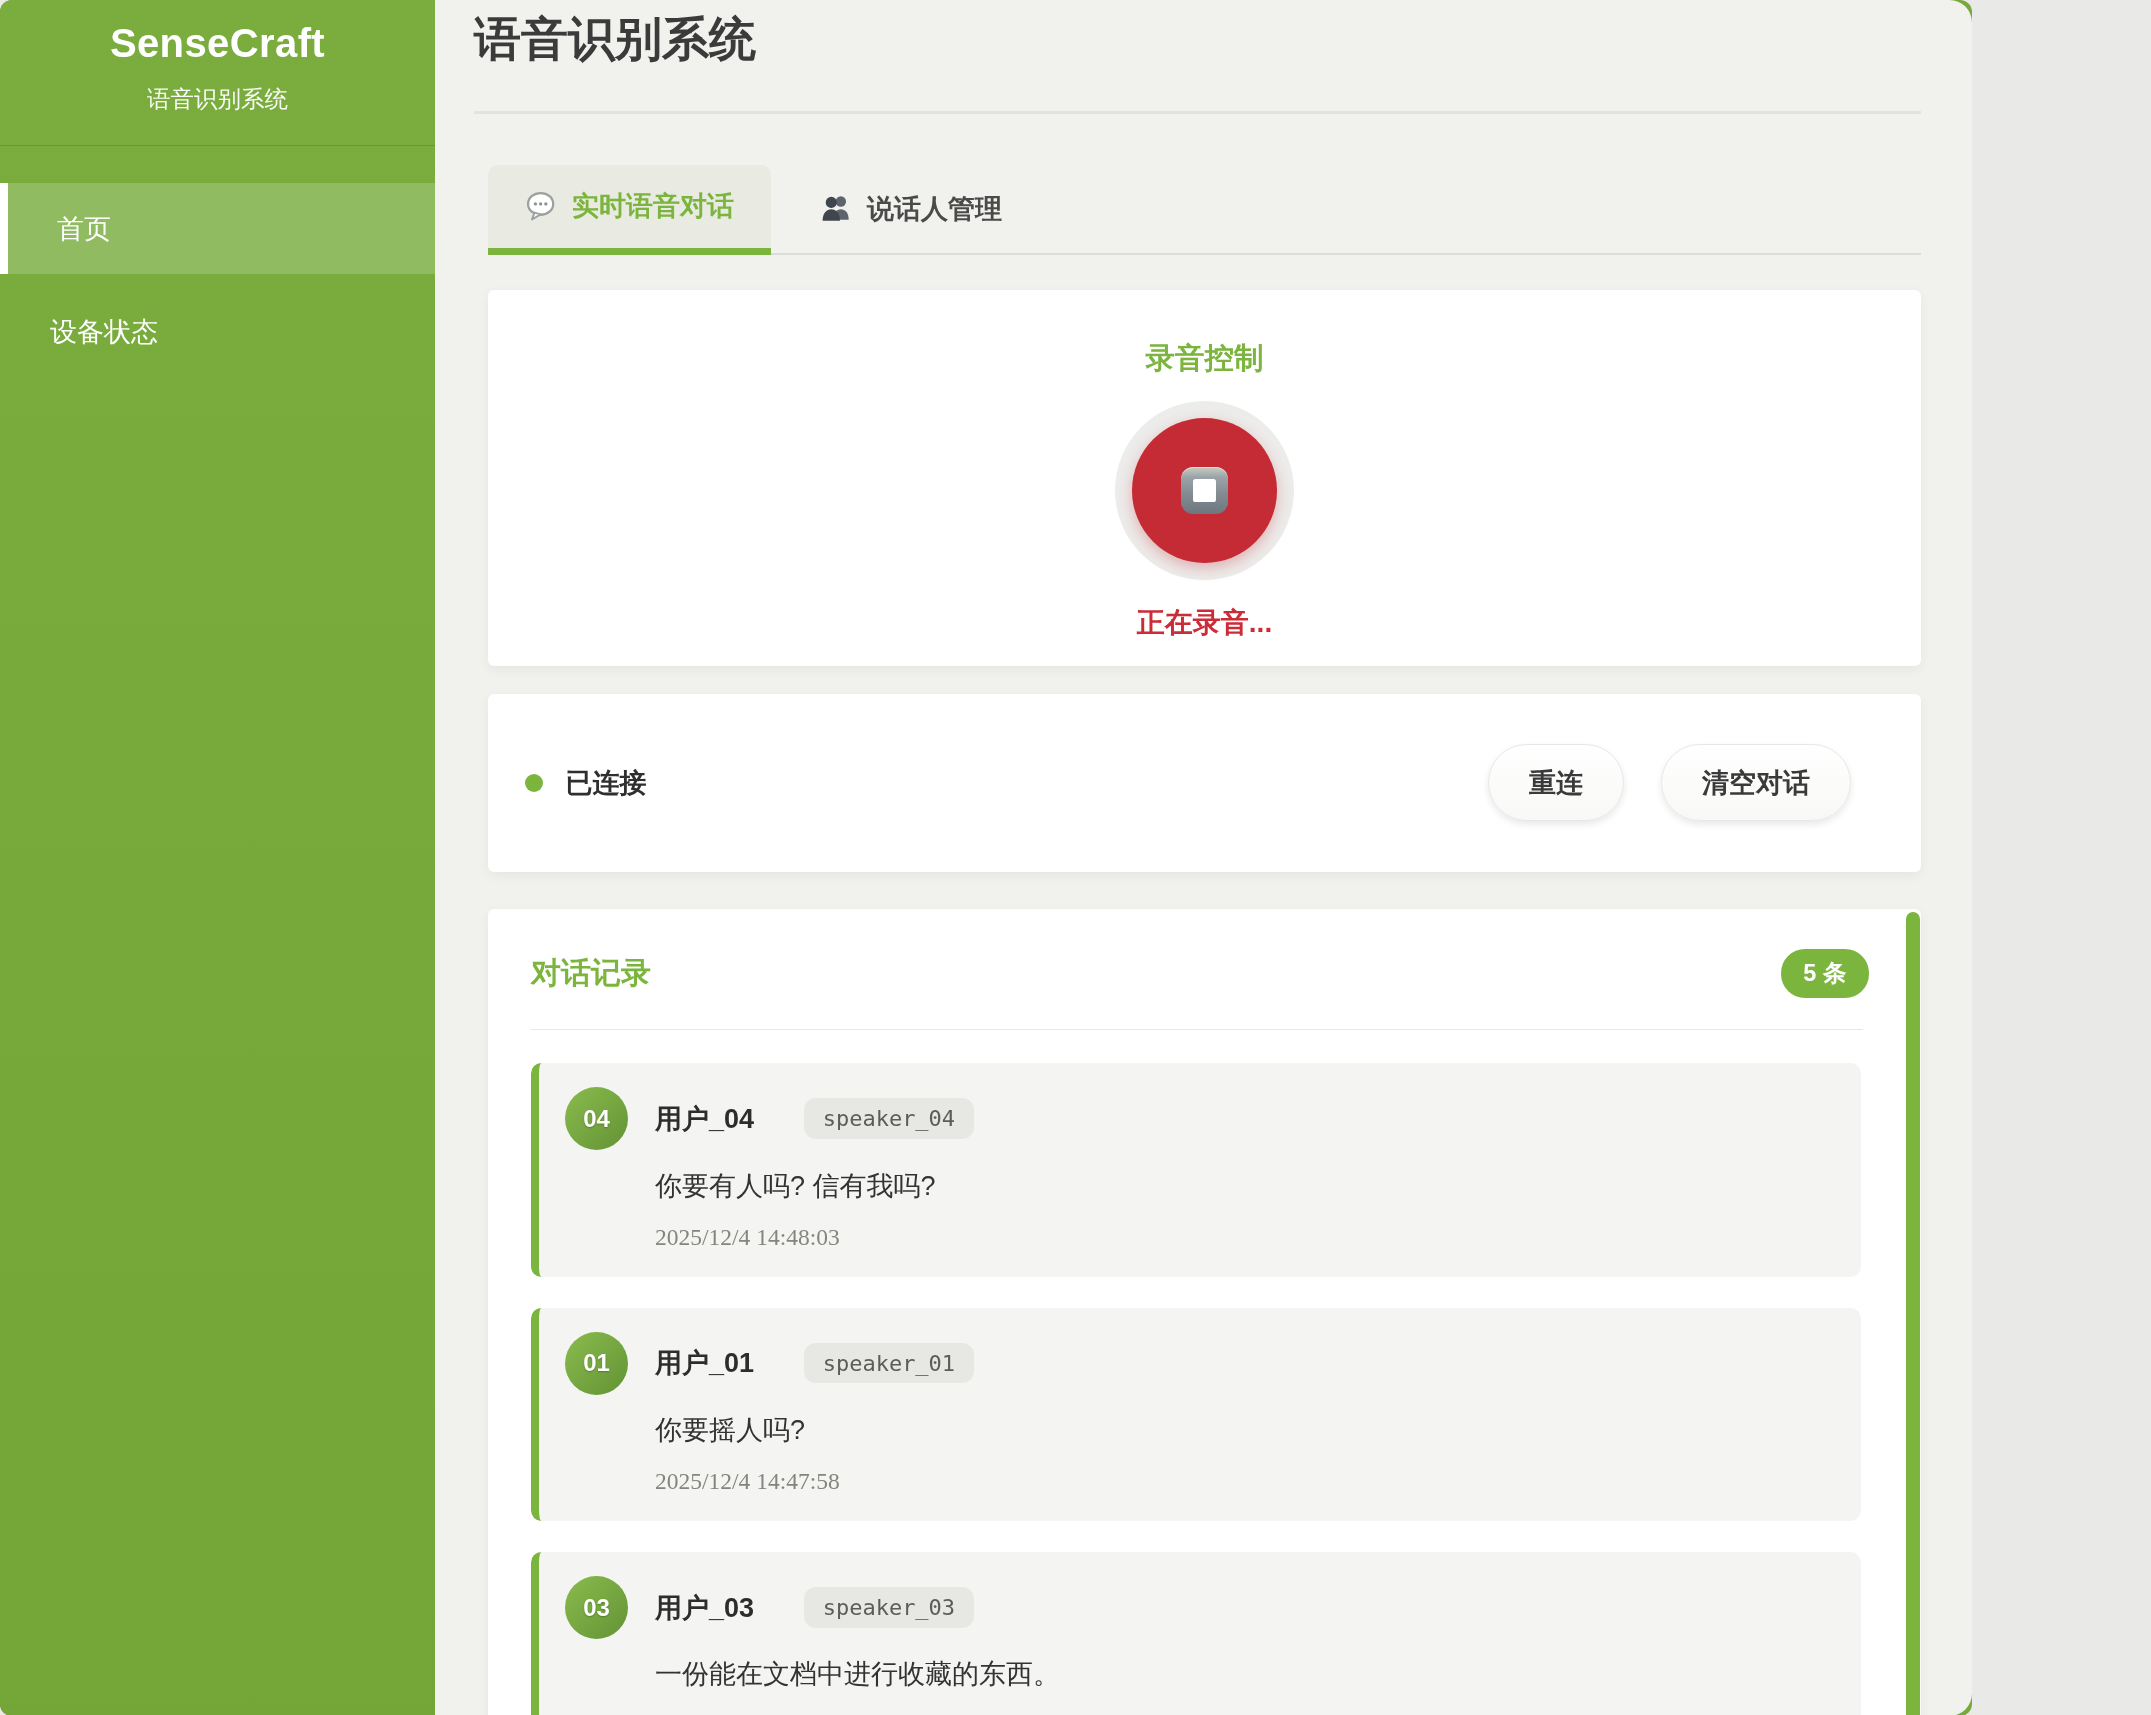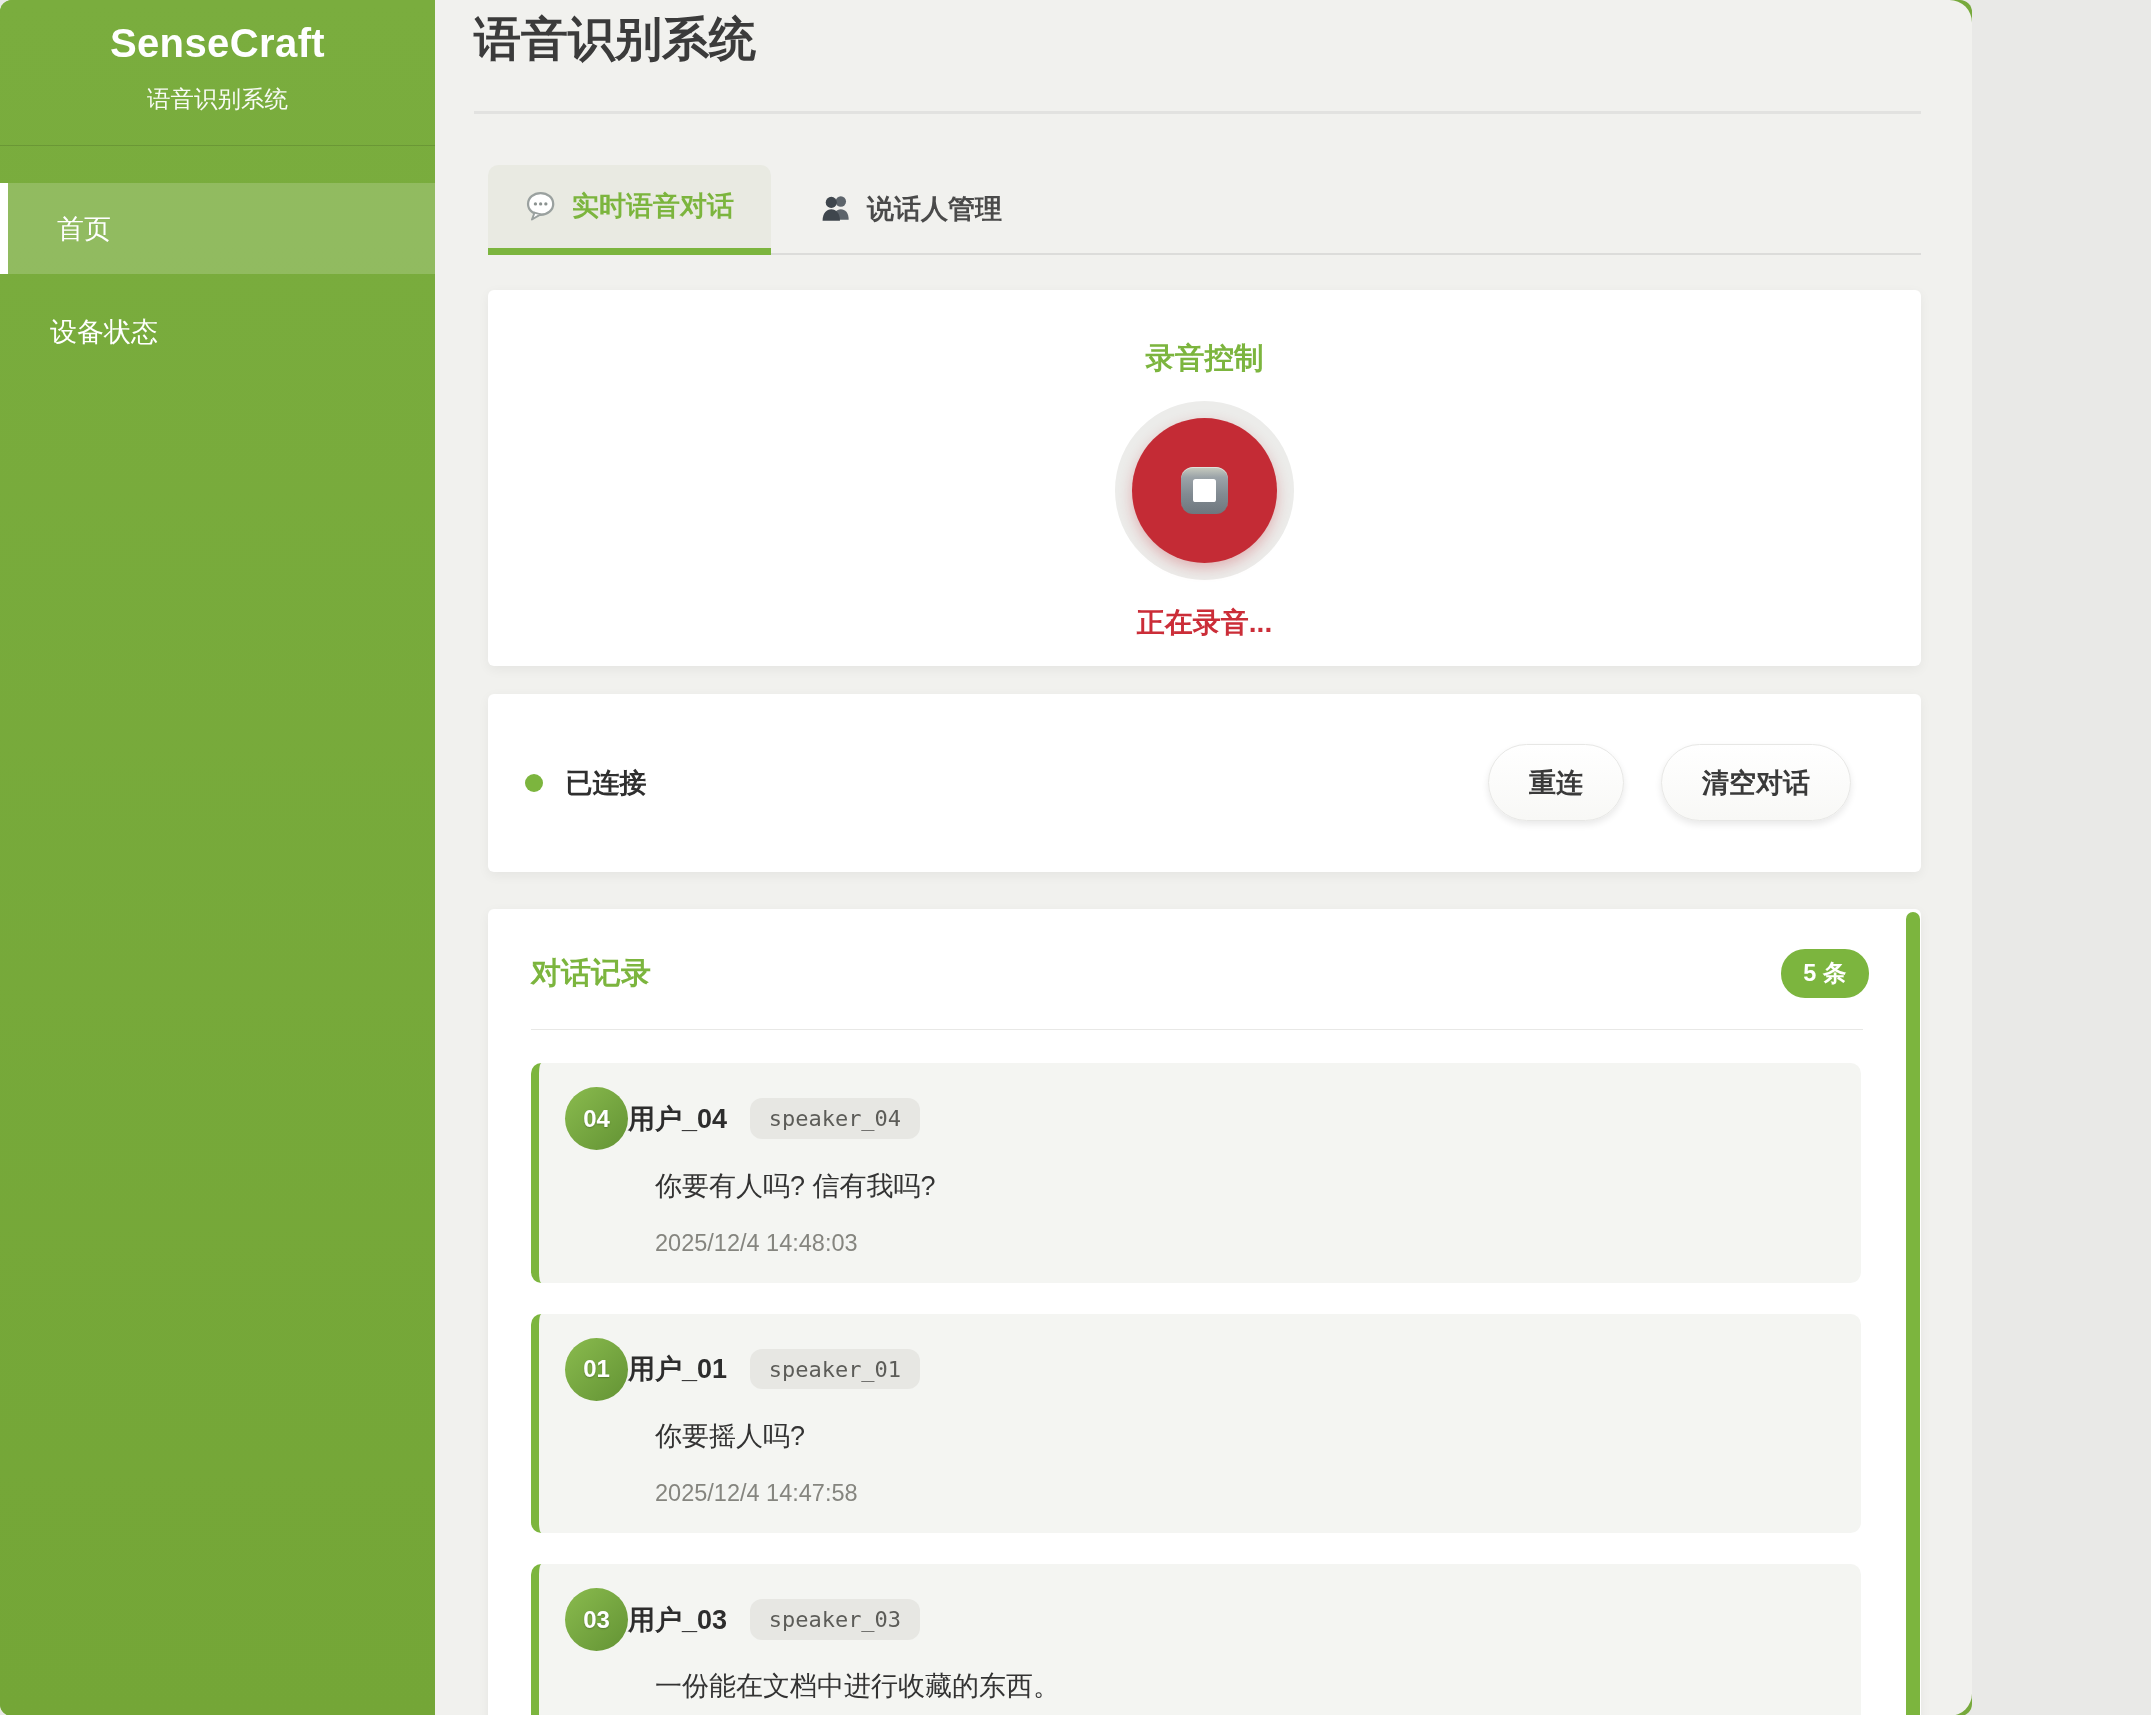--- a/index.html
+++ b/index.html
@@ -153,41 +153,41 @@
   }
   .convo-divider { margin: 31px 58px 0 43px; height: 1.7px; background: #e8e8e6; }
   .entries { padding: 33px 60px 0 43px; display: flex; flex-direction: column; gap: 31px; }
   .entry {
     background: #f4f5f2;
     border-left: 8.7px solid #7cb53e;
     border-radius: 10.4px;
     padding: 24px 26px 26px 26px;
     min-height: 181px;
   }
-  .entry-head { display: flex; align-items: center; }
+  .entry-head { display: flex; align-items: center; gap: 27px; }
   .avatar {
     width: 63px; height: 63px; border-radius: 50%;
     background: linear-gradient(135deg, #8abb4e 0%, #639334 100%);
     color: #fff; font-size: 24px; font-weight: bold;
     display: flex; align-items: center; justify-content: center;
     text-shadow: 0 0.9px 1.7px rgba(0,0,0,0.25);
     flex: 0 0 63px;
   }
   .entry-name { font-size: 27px; font-weight: bold; color: #2d2d2d; }
   .speaker-badge {
     margin-left: 22.6px;
     background: #e7e7e3; color: #5c5c58;
     font-family: "DejaVu Sans Mono", monospace;
     font-size: 22px;
     padding: 7.8px 19px; border-radius: 12px;
   }
   .entry-msg { margin: 17.4px 0 0 90px; font-size: 27px; color: #333333; }
   .entry-time {
-    margin: 26px 0 0 90px;
-    font-family: Liberation Sans, sans-serif;
+    margin: 20px 0 0 90px;
+    font-family: Liberation Serif, serif;
     font-size: 23.5px; color: #85857f;
   }
   .scroll-thumb {
     position: absolute;
     top: 3.5px; right: 0.9px; bottom: 0;
     width: 14px;
     border-radius: 7px 7px 0 0;
     background: #7cb53e;
   }
 </style>

